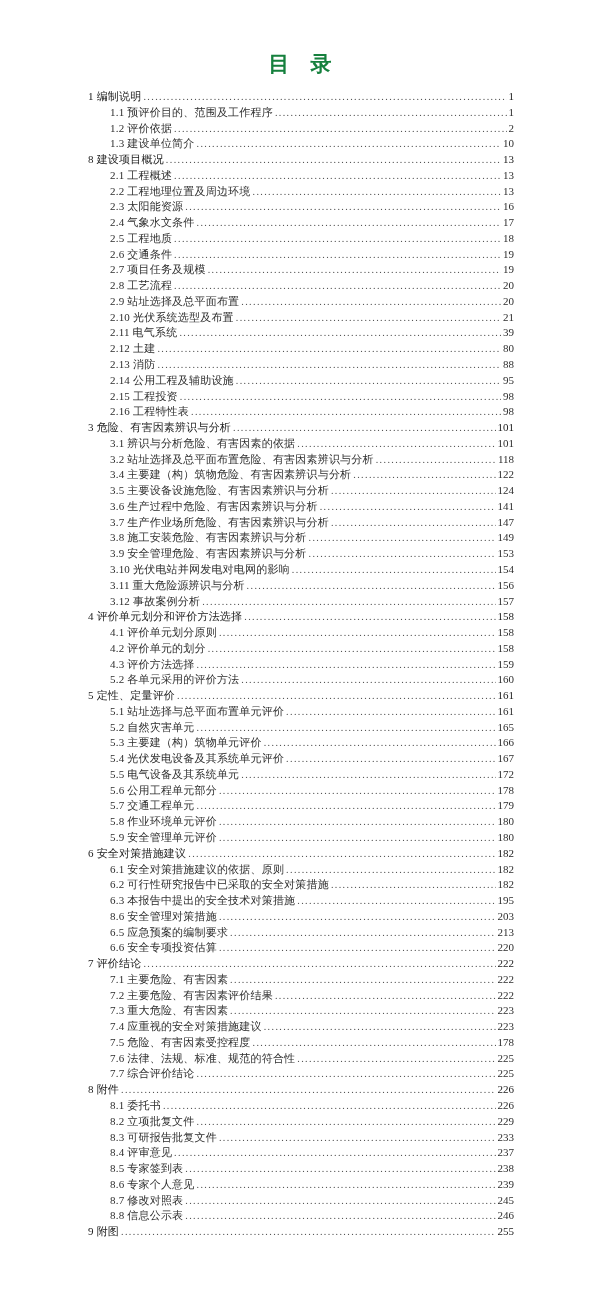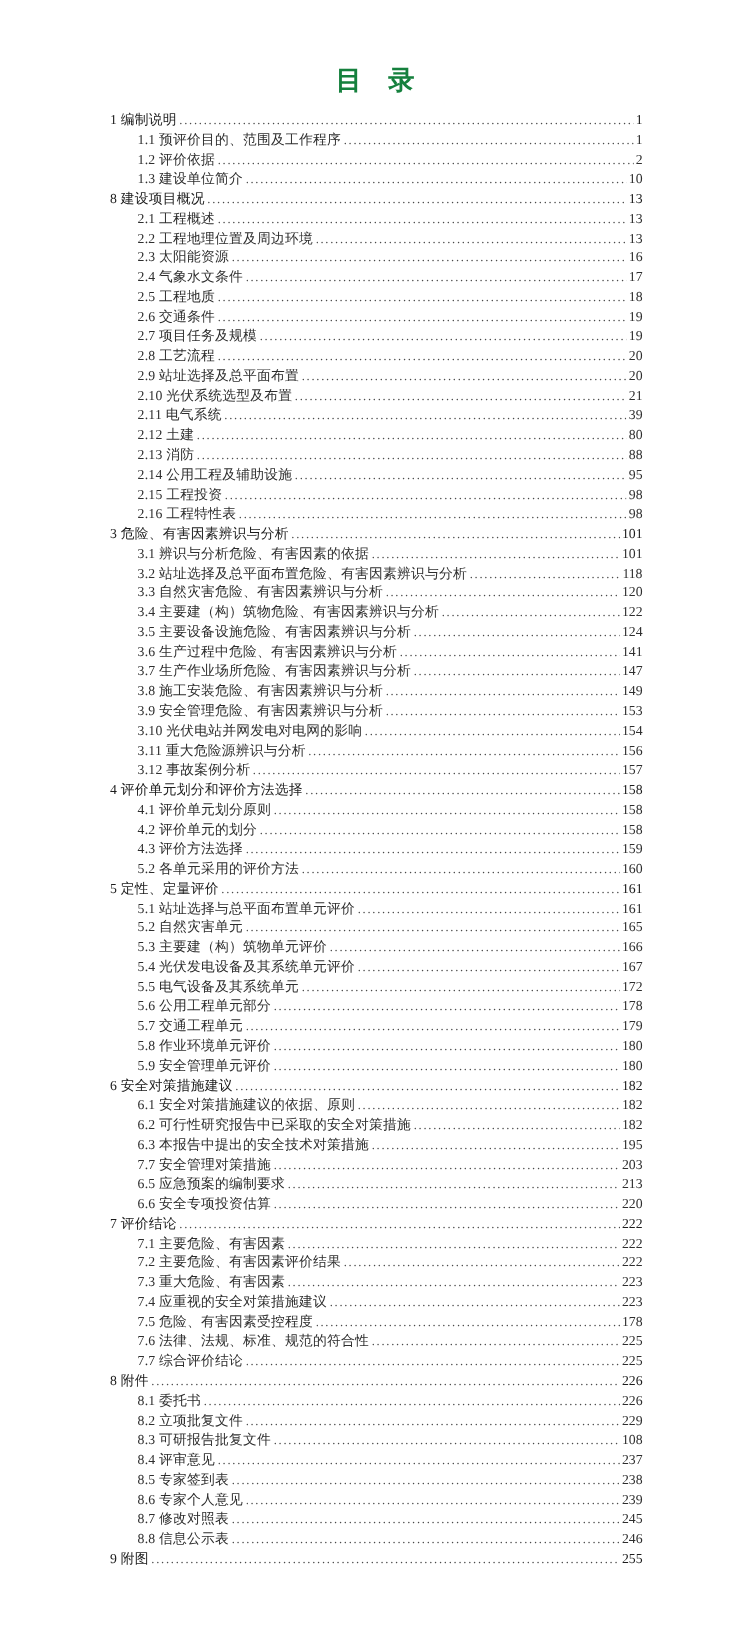--- a/index.html
+++ b/index.html
@@ -213,25 +213,20 @@
     <span class="leader"></span>
     <span class="pagenum">101</span>
   </div>
 
   <div class="row level-2">
     <span class="label">3.2 站址选择及总平面布置危险、有害因素辨识与分析</span>
     <span class="leader"></span>
     <span class="pagenum">118</span>
   </div>
 
-  <div class="row level-2">
-    <span class="label">3.3 自然灾害危险、有害因素辨识与分析</span>
-    <span class="leader"></span>
-    <span class="pagenum">120</span>
-  </div>
 
   <div class="row level-2">
     <span class="label">3.4 主要建（构）筑物危险、有害因素辨识与分析</span>
     <span class="leader"></span>
     <span class="pagenum">122</span>
   </div>
 
   <div class="row level-2">
     <span class="label">3.5 主要设备设施危险、有害因素辨识与分析</span>
     <span class="leader"></span>
@@ -388,21 +383,21 @@
     <span class="pagenum">182</span>
   </div>
 
   <div class="row level-2">
     <span class="label">6.3 本报告中提出的安全技术对策措施</span>
     <span class="leader"></span>
     <span class="pagenum">195</span>
   </div>
 
   <div class="row level-2">
-    <span class="label">7.7 安全管理对策措施</span>
+    <span class="label">8.6 安全管理对策措施</span>
     <span class="leader"></span>
     <span class="pagenum">203</span>
   </div>
 
   <div class="row level-2">
     <span class="label">6.5 应急预案的编制要求</span>
     <span class="leader"></span>
     <span class="pagenum">213</span>
   </div>
 
@@ -474,21 +469,21 @@
 
   <div class="row level-2">
     <span class="label">8.2 立项批复文件</span>
     <span class="leader"></span>
     <span class="pagenum">229</span>
   </div>
 
   <div class="row level-2">
     <span class="label">8.3 可研报告批复文件</span>
     <span class="leader"></span>
-    <span class="pagenum">108</span>
+    <span class="pagenum">233</span>
   </div>
 
   <div class="row level-2">
     <span class="label">8.4 评审意见</span>
     <span class="leader"></span>
     <span class="pagenum">237</span>
   </div>
 
   <div class="row level-2">
     <span class="label">8.5 专家签到表</span>

